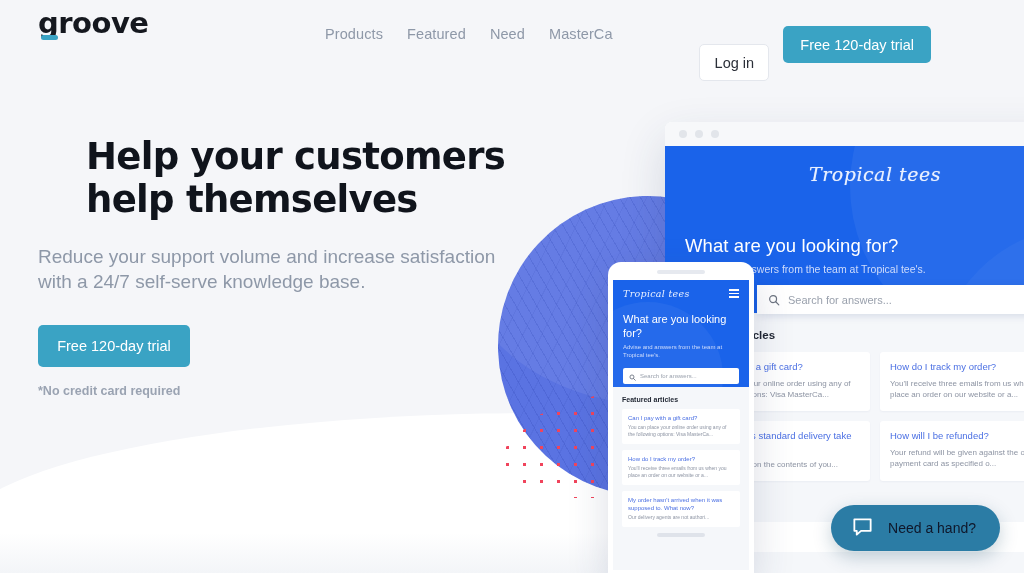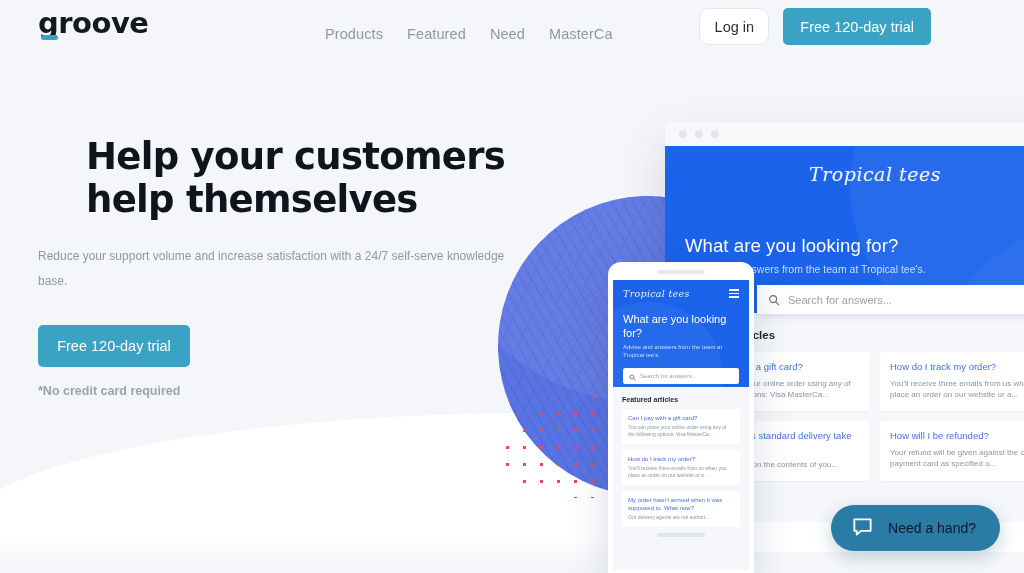--- a/index.html
+++ b/index.html
@@ -66,24 +66,25 @@
     letter-spacing: 0.1px;
   }
   .nav-actions {
     position: absolute; right: 38px; top: 8px;
     display: flex; gap: 14px; align-items: center;
   }
   .btn-login {
     width: 70px; height: 37px;
     background: #ffffff;
     border: 1px solid #e4e7ed;
-    border-radius: 10px;
+    border-radius: 5px;
     display: flex; align-items: center; justify-content: center;
     font-size: 14.5px; color: #2b2f38;
     cursor: pointer;
+    margin-top: 36px;
   }
   .btn-trial-nav {
     height: 37px; padding: 0 17px;
     background: #3aa3c4;
     border: none; border-radius: 5px;
     display: flex; align-items: center; justify-content: center;
     font-size: 14.5px; color: #ffffff;
     cursor: pointer; white-space: nowrap;
   }
 
@@ -97,21 +98,21 @@
     font-size: 37px;
     line-height: 43px;
     font-weight: 700;
     letter-spacing: -0.7px;
     color: #10141c;
     max-width: 470px;
     margin-left: 48px;
   }
   .hero p.sub {
     margin-top: 23px;
-    font-size: 12px;
+    font-size: 19px;
     line-height: 25px;
     color: #8e98a8;
     max-width: 470px;
   }
   .hero-ctas {
     margin-top: 31px;
     display: flex; gap: 16px; align-items: center;
   }
   .btn-trial-hero {
     width: 152px; height: 42px;

